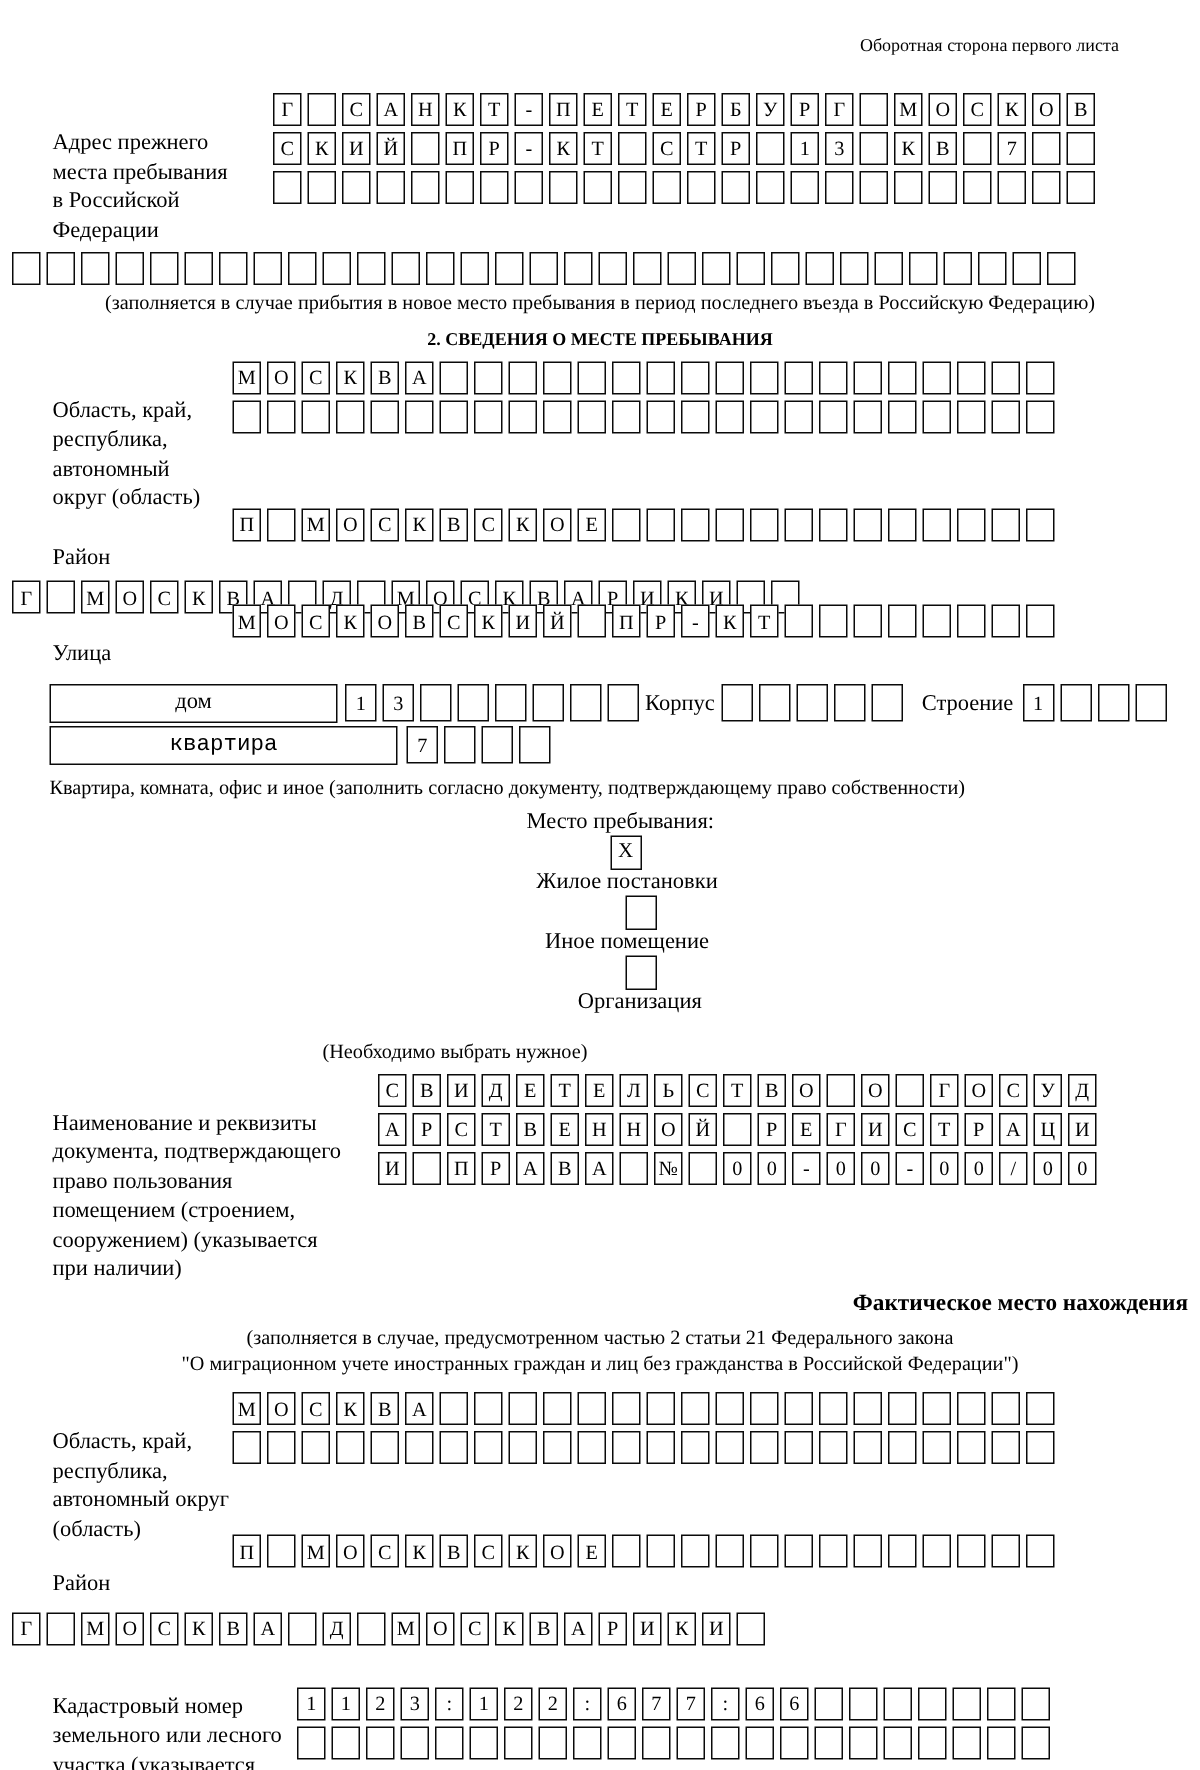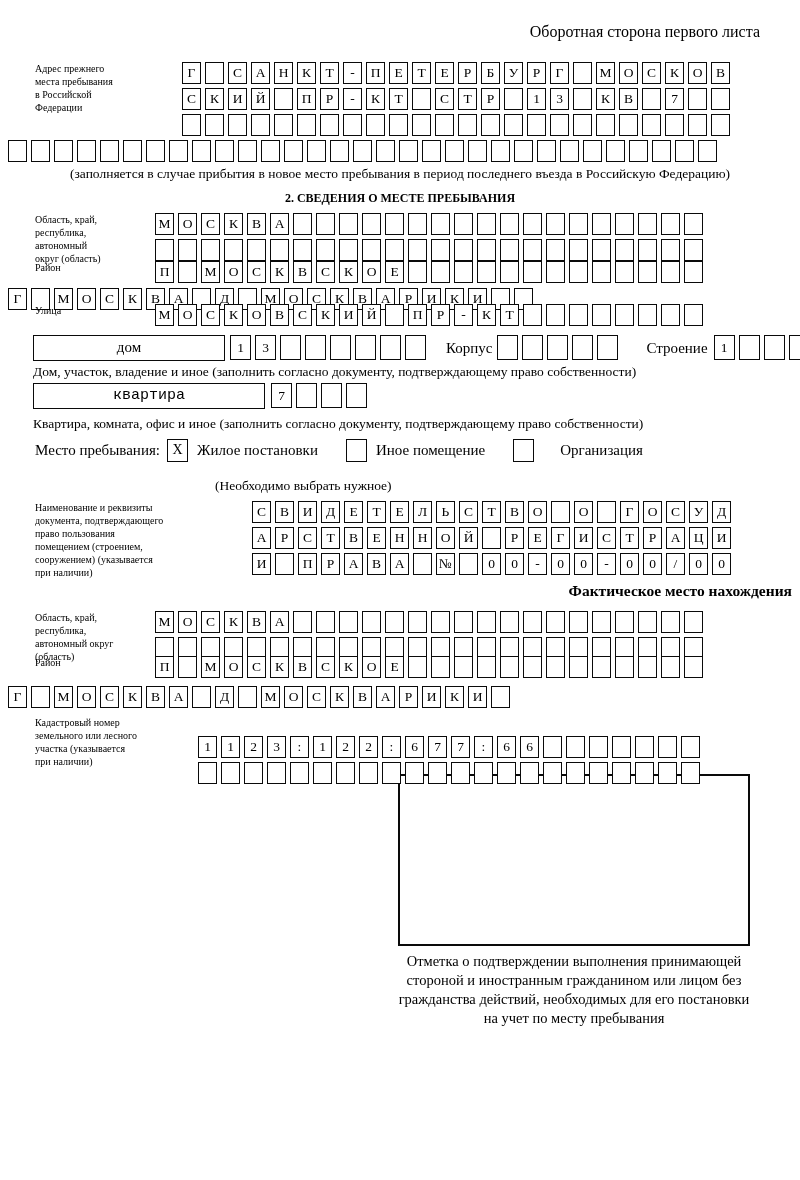--- a/index.html
+++ b/index.html
@@ -1,21 +1,21 @@
 <!DOCTYPE html>
 <html><head>
 <meta charset="utf-8">
 <style>
   html,body{margin:0;padding:0;background:#fff;}
   .page{position:relative;width:800px;height:1180px;background:#fff;color:#000;
         font-family:"Liberation Serif",serif;overflow:hidden;}
-  .corner{position:absolute;top:23px;right:40px;font-size:16px;}
+  .corner{position:absolute;top:23px;right:54px;font-size:12px;}
   .content{position:absolute;left:8px;top:0;width:784px;}
   .frow{display:flex;align-items:flex-start;}
-  .flabel{font-size:10px;line-height:1.3;white-space:pre-line;box-sizing:border-box;padding-left:27px;flex:none;}
+  .flabel{font-size:15px;line-height:1.3;white-space:pre-line;box-sizing:border-box;padding-left:27px;flex:none;margin-top:24px;}
   .fgrid{display:flex;flex-direction:column;gap:4px;}
   .cellrow{display:flex;gap:4px;}
   .cell{flex:none;width:17px;height:20px;border:1.6px solid #0a0a0a;display:flex;
         align-items:center;justify-content:center;font-size:13.5px;line-height:1;background:#fff;}
   .note{font-size:13.5px;line-height:1.25;}
   .center{text-align:center;}
   .pre{white-space:pre-line;}
   .h2{font-size:12px;font-weight:bold;text-align:center;margin-top:8px;}
   .addr{margin-top:62px;}
   .addr .flabel{width:174px;}
@@ -331,52 +331,51 @@
       <div class="cellrow" style="margin-left:5px;">
           <span class="cell">1</span>
           <span class="cell">3</span>
           <span class="cell"></span>
           <span class="cell"></span>
           <span class="cell"></span>
           <span class="cell"></span>
           <span class="cell"></span>
           <span class="cell"></span>
         </div>
-      <div class="inl" style="margin-left:20px;">Корпус</div>
+      <div class="inl" style="margin-left:4px;">Корпус</div>
       <div class="cellrow" style="margin-left:5px;">
           <span class="cell"></span>
           <span class="cell"></span>
           <span class="cell"></span>
           <span class="cell"></span>
           <span class="cell"></span>
         </div>
-      <div class="inl" style="margin-left:28px;">Строение</div>
+      <div class="inl" style="margin-left:12px;">Строение</div>
       <div class="cellrow" style="margin-left:6px;">
           <span class="cell">1</span>
           <span class="cell"></span>
           <span class="cell"></span>
           <span class="cell"></span>
         </div>
     </div>
-    <div class="note" style="margin-top:3px;margin-left:25px;">Дом, участок, владение и иное (заполнить согласно документу, подтверждающему право собственности)</div>
 
     <div class="domrow" style="margin-top:2px;">
       <div class="wbox" style="width:232px;font-family:Liberation Mono, monospace;">
         <span>квартира</span>
       </div>
       <div class="cellrow" style="margin-left:6px;">
           <span class="cell">7</span>
           <span class="cell"></span>
           <span class="cell"></span>
           <span class="cell"></span>
         </div>
     </div>
     <div class="note" style="margin-top:7px;margin-left:25px;">Квартира, комната, офис и иное (заполнить согласно документу, подтверждающему право собственности)</div>
 
-    <div class="mesto" style="margin-top:6px;">
+    <div class="mesto" style="margin-top:6px;flex-direction:column;">
       <span>Место пребывания:</span>
       <span class="chk" style="margin-left:7px;">X</span>
       <span style="margin-left:9px;">Жилое постановки</span>
       <span class="chk" style="margin-left:28px;"></span>
       <span style="margin-left:9px;">Иное помещение</span>
       <span class="chk" style="margin-left:28px;"></span>
       <span style="margin-left:26px;">Организация</span>
     </div>
     <div class="note" style="margin-top:16px;margin-left:207px;">(Необходимо выбрать нужное)</div>
 
@@ -454,20 +453,22 @@
             <span class="cell">0</span>
             <span class="cell">0</span>
             <span class="cell">/</span>
             <span class="cell">0</span>
             <span class="cell">0</span>
           </div>
       </div>
     </div>
 
     <div class="fact-title" style="margin-top:3px;text-align:right;">Фактическое место нахождения</div>
+    <div class="note center pre" style="margin-top:6px;">(заполняется в случае, предусмотренном частью 2 статьи 21 Федерального закона
+"О миграционном учете иностранных граждан и лиц без гражданства в Российской Федерации")</div>
 
     <div class="frow sec" style="margin-top:11px;">
       <div class="flabel">Область, край,
 республика,
 автономный округ
 (область)</div>
       <div class="fgrid">
         <div class="cellrow">
             <span class="cell">М</span>
             <span class="cell">О</span>

